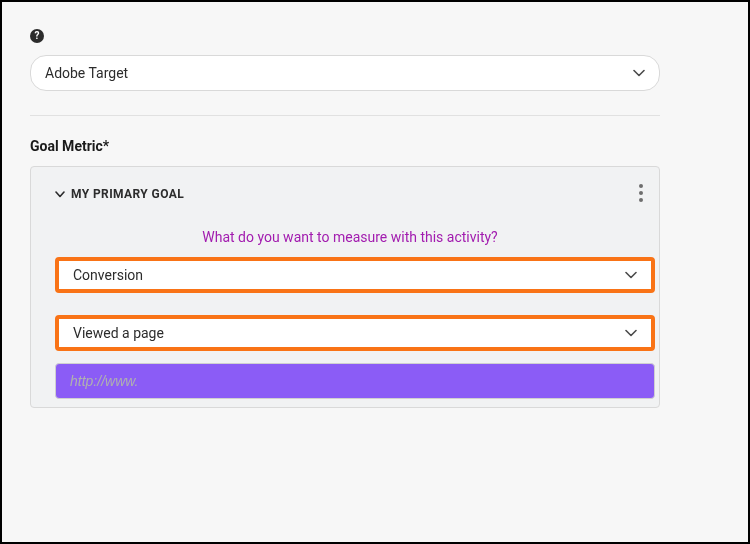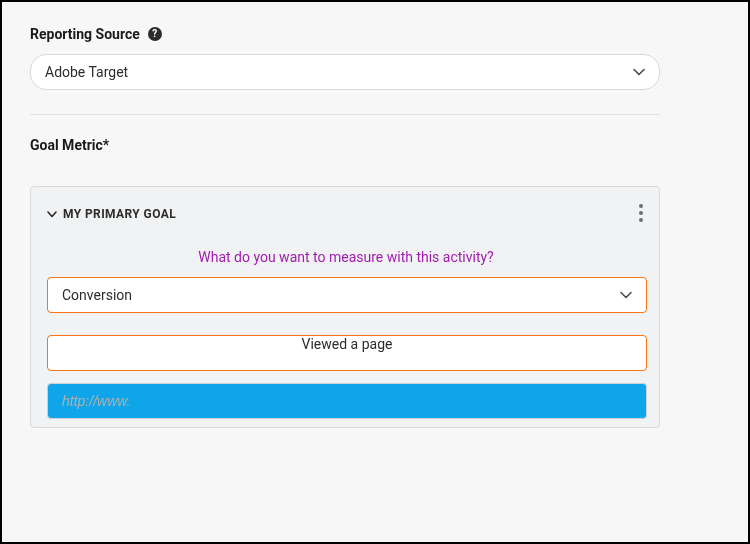--- a/index.html
+++ b/index.html
@@ -71,23 +71,22 @@
     margin: 24px 0 20px -28px;
     width: calc(100% + 56px);
     width: 630px;
     margin: 24px 0 20px 0;
   }
   .goal-panel {
     width: 630px;
     background: #f1f2f3;
     border: 1px solid #d9d9d9;
     border-radius: 4px;
-    padding: 20px 14px 8px 16px;
+    padding: 20px 14px 8px 24px;
     position: relative;
-    margin-top: 21px;
   }
   .goal-header {
     display: flex;
     align-items: center;
     gap: 6px;
     font-size: 12px;
     font-weight: 700;
     letter-spacing: 0.4px;
     color: #2c2c2c;
     text-transform: uppercase;
@@ -116,37 +115,37 @@
   .question {
     font-size: 14px;
     color: #a21caf;
     margin: 0 0 12px 0;
     text-align: center;
   }
   .panel-select {
     width: 600px;
     height: 36px;
     background: #fff;
-    border: 1px solid #f97316;
+    border: 4px solid #f97316;
     border-radius: 4px;
     display: flex;
     align-items: center;
     justify-content: space-between;
     padding: 0 14px;
     font-size: 14px;
     color: #2c2c2c;
     cursor: pointer;
     margin-bottom: 22px;
     gap: 32px;
   }
-  .panel-select.compact { margin-bottom: 12px; flex-direction: column; }
+  .panel-select.compact { margin-bottom: 12px; }
   .url-input {
     width: 600px;
     height: 36px;
-    background: #0ea5e9;
+    background: #8b5cf6;
     border: 1px solid #d0d0d0;
     border-radius: 4px;
     padding: 0 14px;
     font-size: 14px;
     color: #2c2c2c;
     font-style: italic;
     outline: none;
   }
   .url-input::placeholder {
     color: #b0b0b0;
@@ -154,21 +153,20 @@
   }
 </style>
 </head>
 <body>
 
 <div class="frame">
 
 
   
   <div class="section-label">
-    <span>Reporting Source</span>
     <span class="help-icon">?</span>
   </div>
 
   <div class="select-field">
     <span>Adobe Target</span>
     <span class="chev">
       <svg width="12" height="8" viewBox="0 0 12 8">
           <path d="M1 1.5 L6 6.5 L11 1.5" stroke="#4b4b4b" stroke-width="1.6" fill="none" stroke-linecap="round" stroke-linejoin="round"></path>
         </svg>
     </span>

